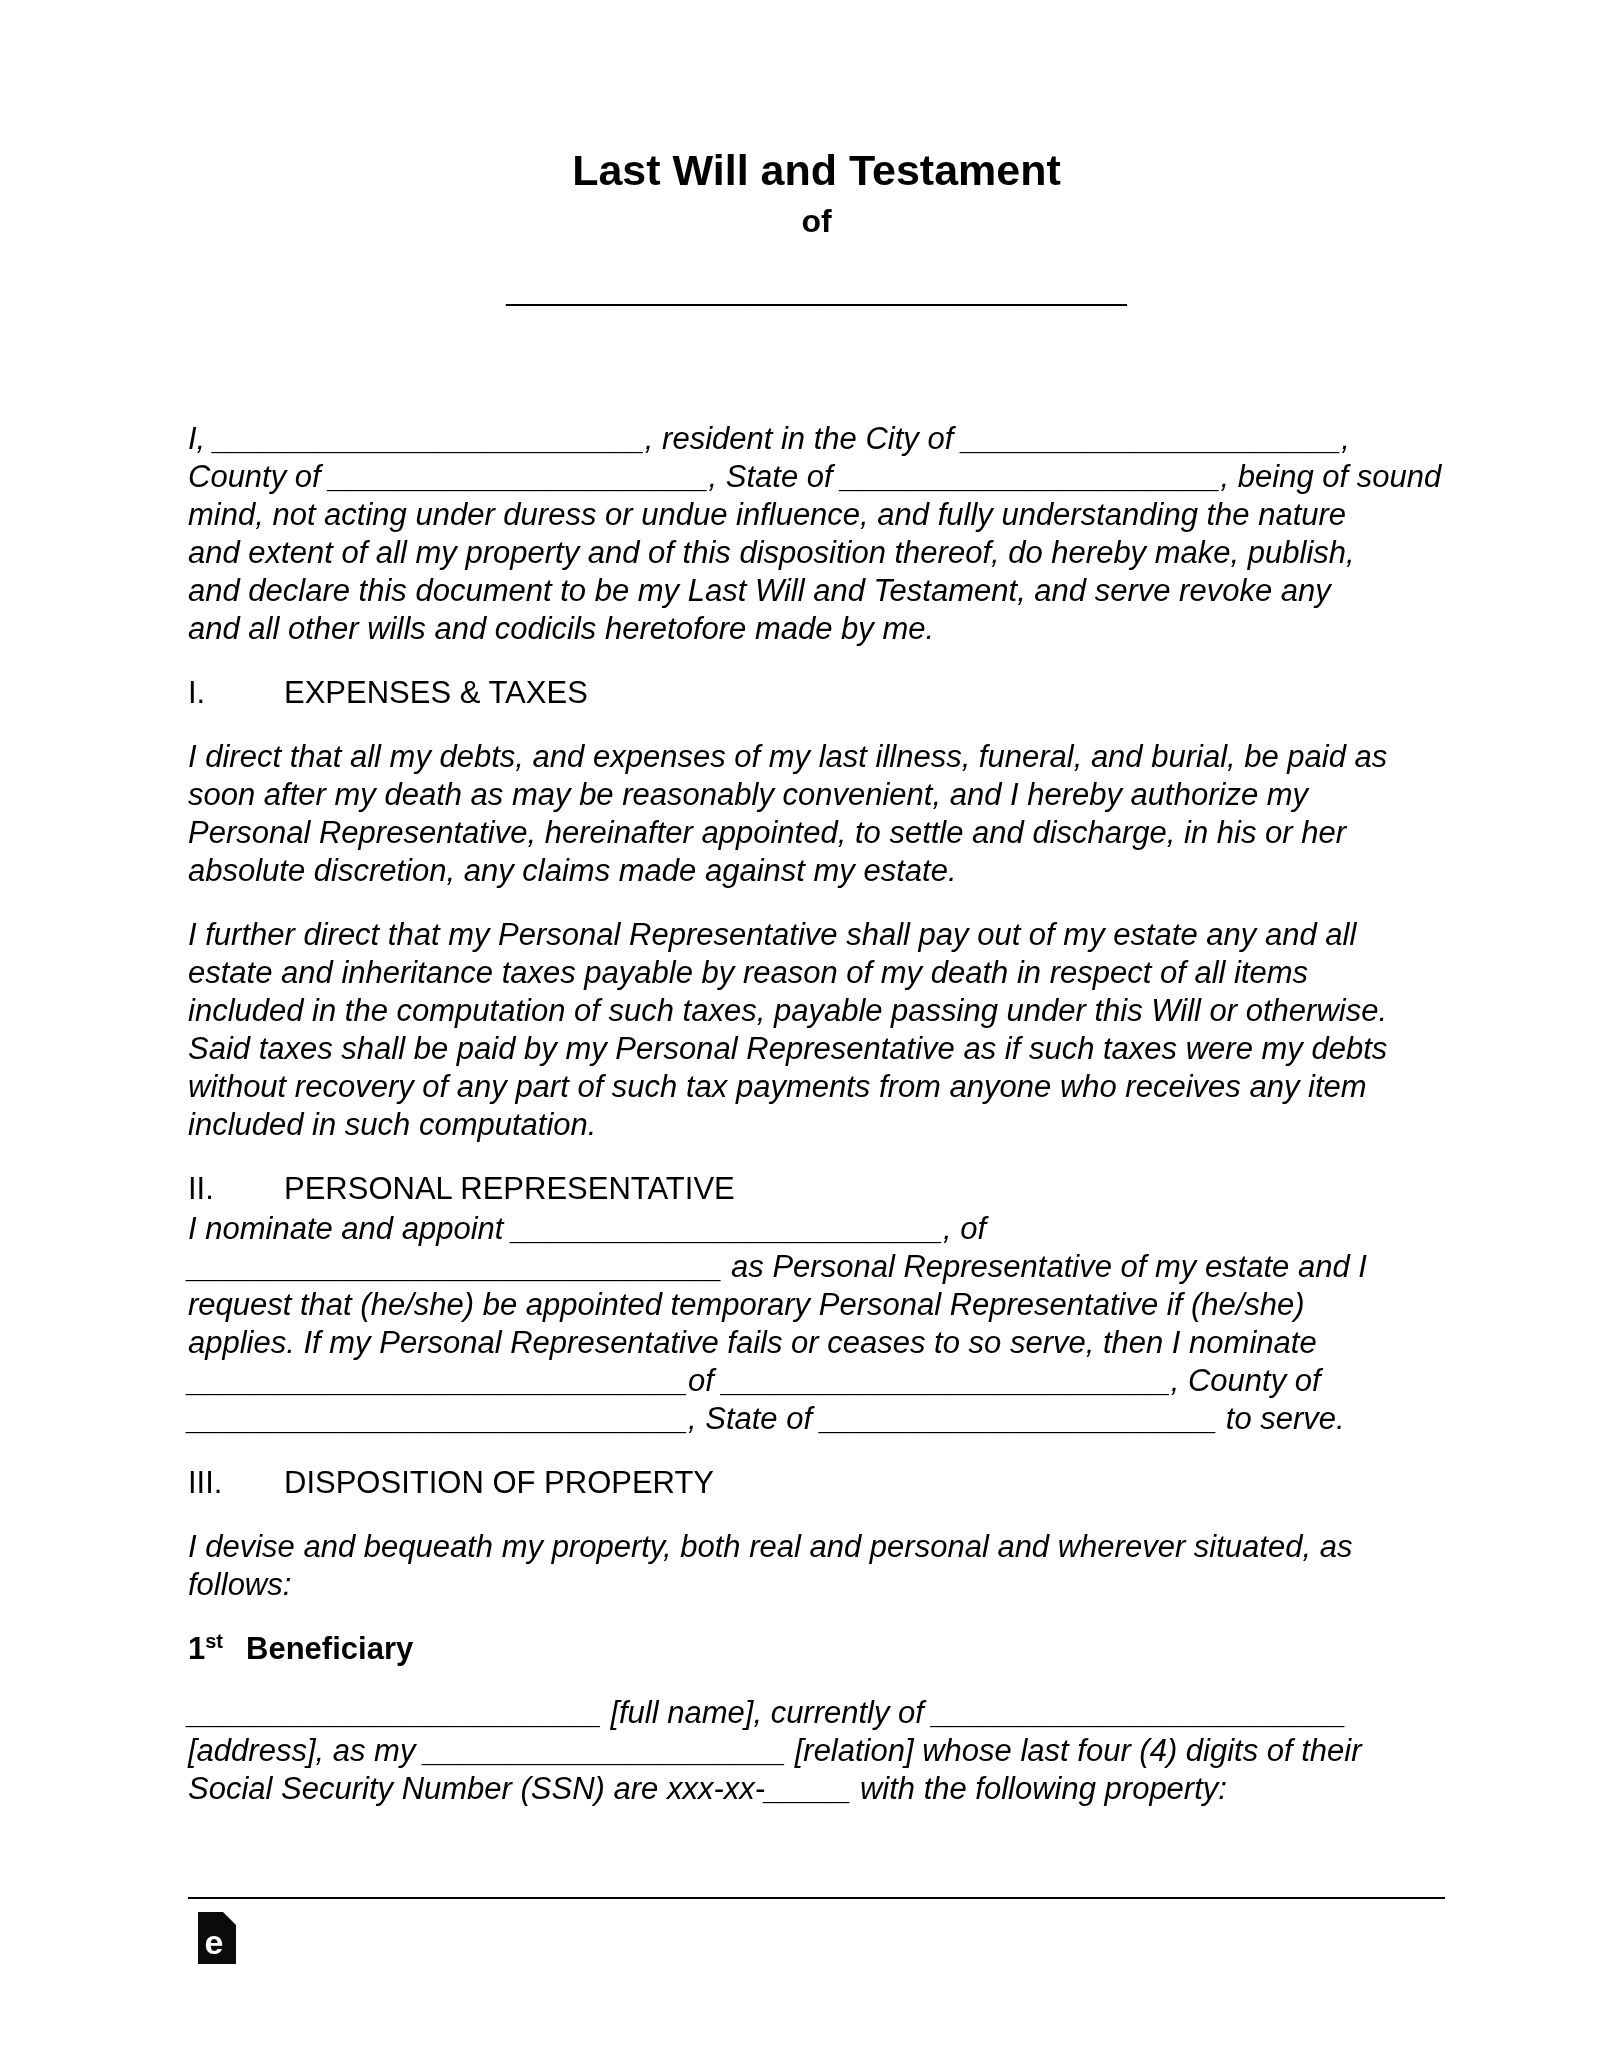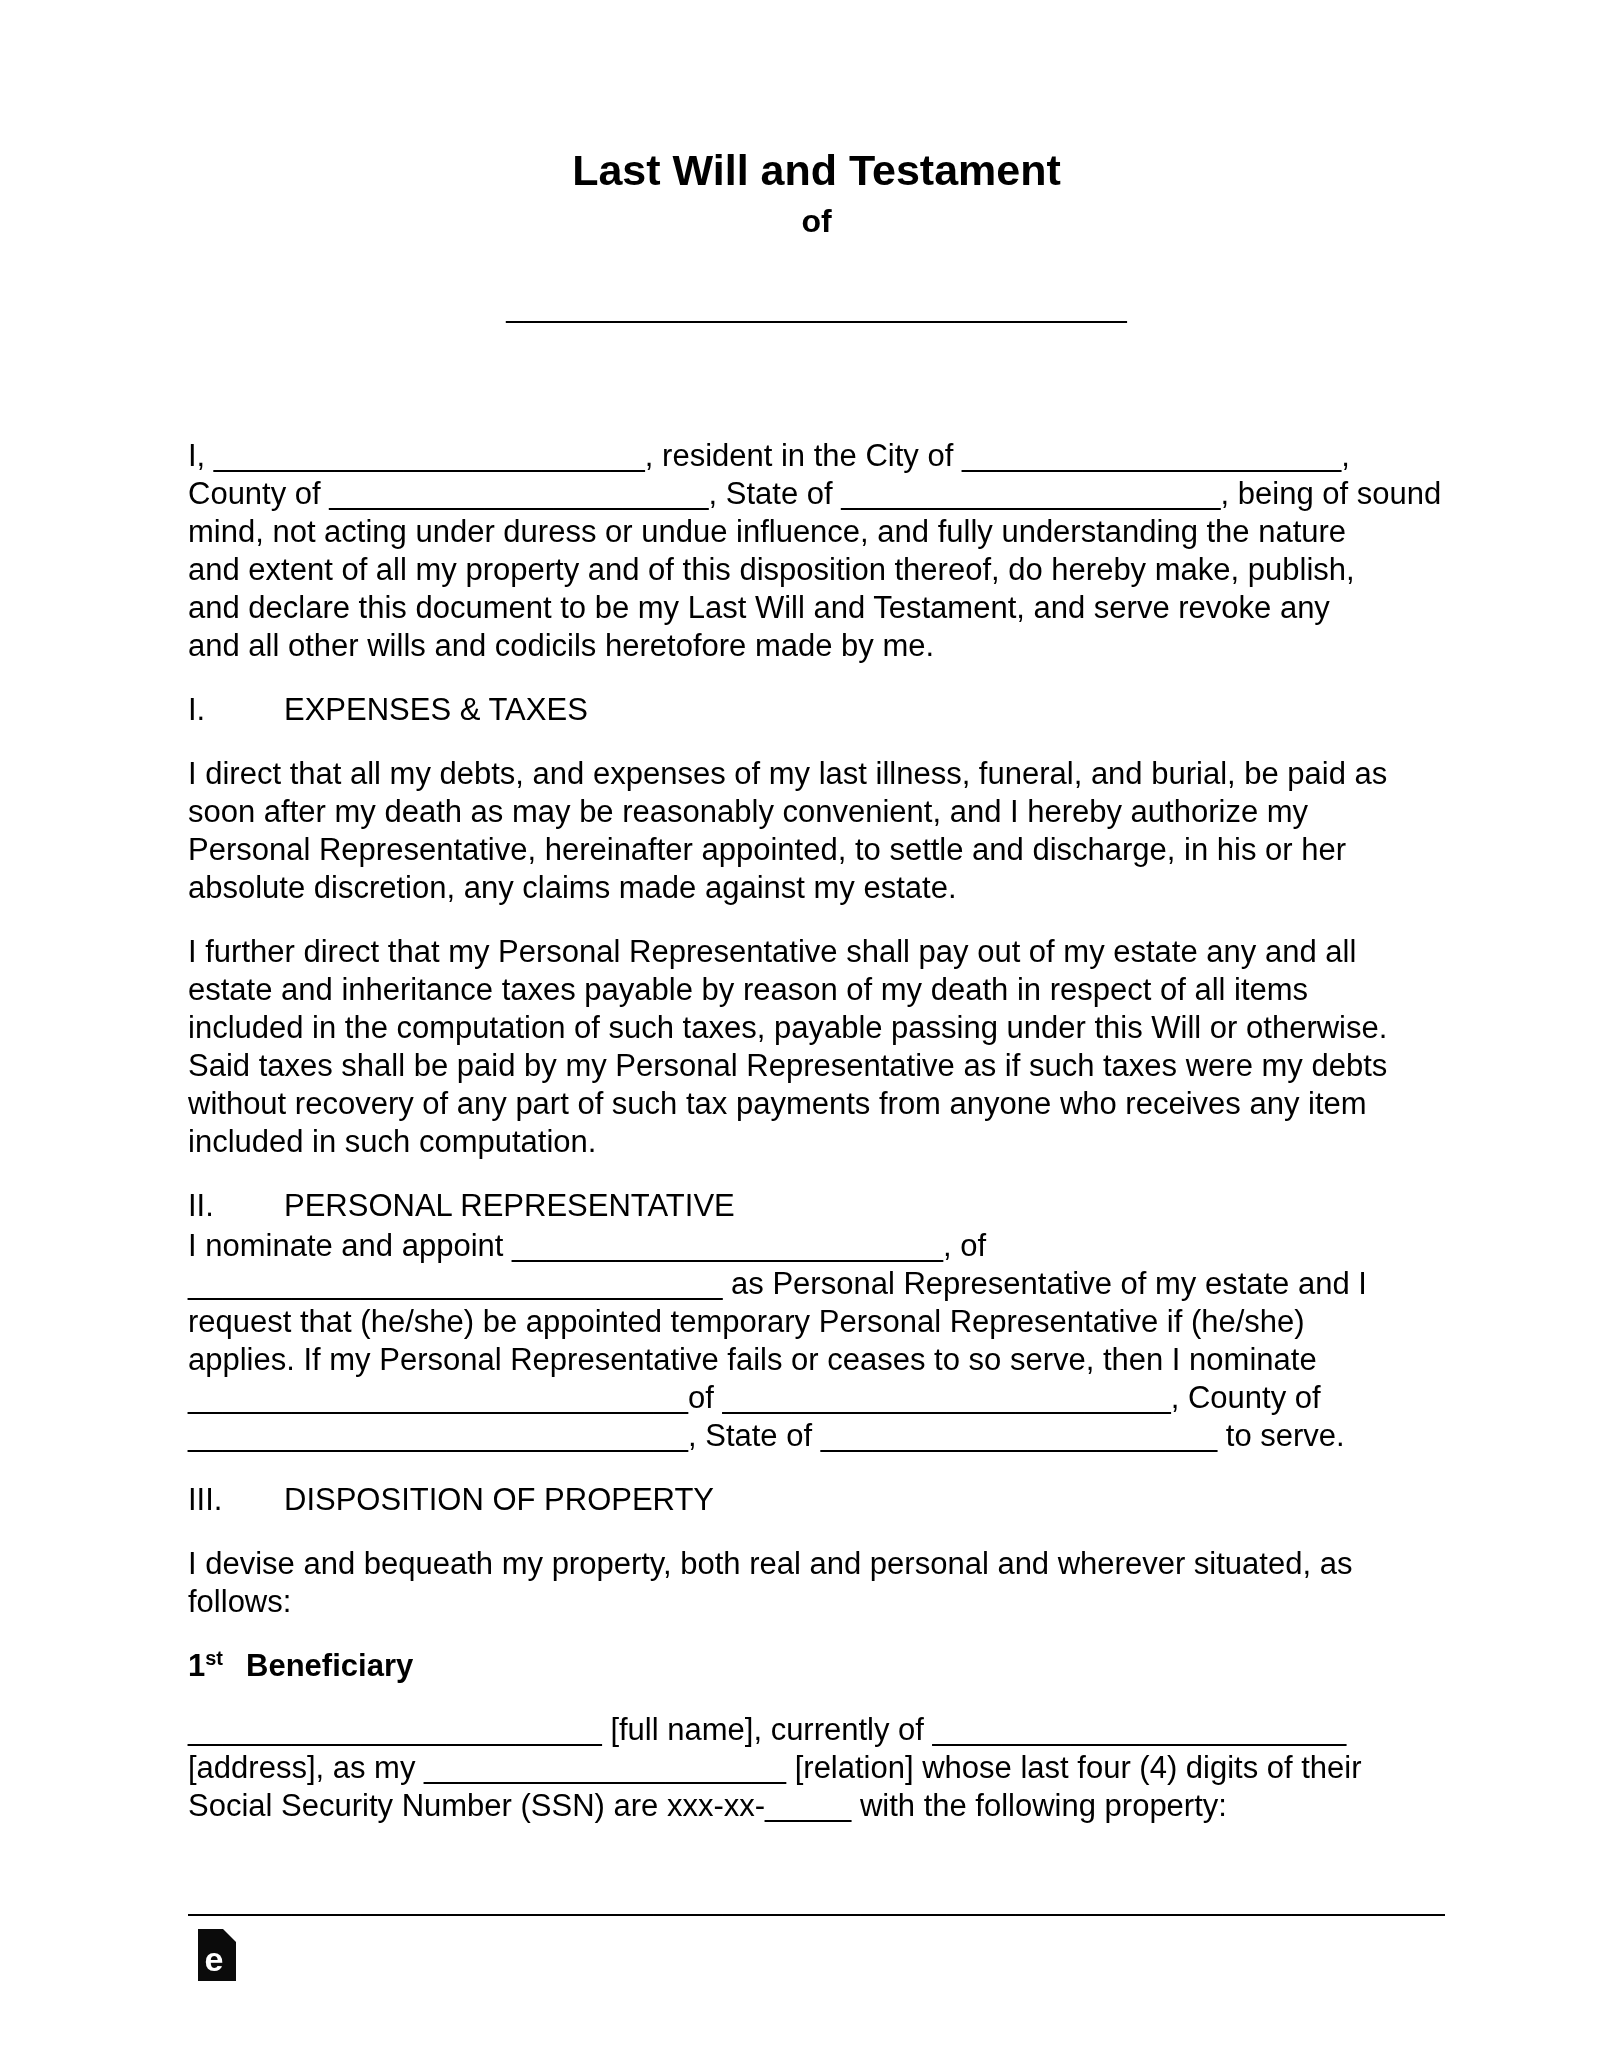--- a/index.html
+++ b/index.html
@@ -17,26 +17,26 @@
     text-align:center;
     font-size:43px;line-height:48px;font-weight:bold;
     letter-spacing:0px;
   }
   .doc-sub{
     margin-top:8px;
     text-align:center;
     font-size:32px;line-height:38px;font-weight:bold;
   }
   .name-line{
-    margin-top:48px;
+    margin-top:31px;
     text-align:center;
     font-size:31px;line-height:38px;
     white-space:nowrap;
   }
-  .para{margin-top:26px;}
+  .para{margin-top:26px;font-style:italic;}
   .para.tight{margin-top:2px;}
   .tline{
     font-size:31px;line-height:38px;
     white-space:nowrap;
   }
   .sec-heading{
     margin-top:26px;
     font-size:31px;line-height:38px;font-weight:normal;
     white-space:nowrap;
   }

